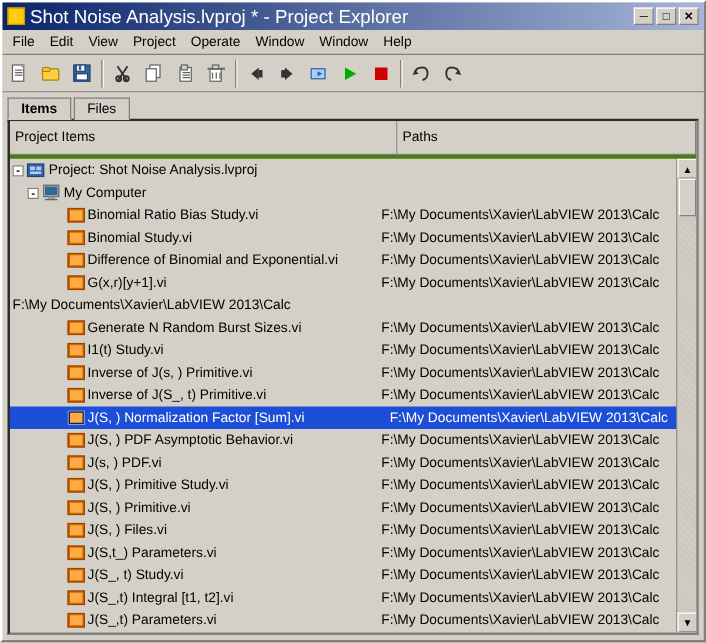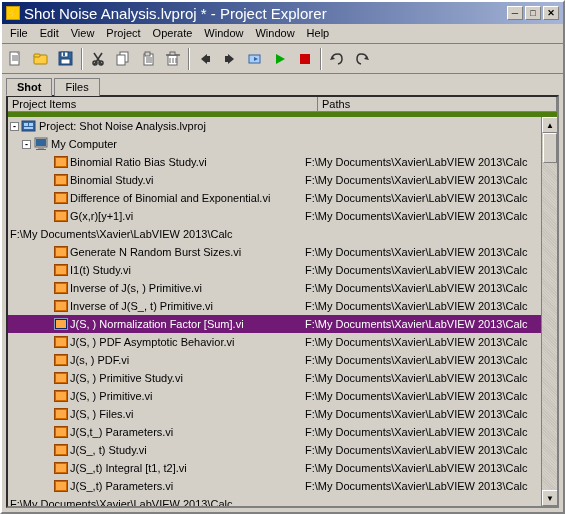--- a/index.html
+++ b/index.html
@@ -81,20 +81,21 @@
       font-weight: bold;
     }
 
     
     .menu-bar {
       background: #d4d0c8;
       display: flex;
       padding: 2px 2px;
       border-bottom: 1px solid #808080;
       height: 20px;
+      align-items: center;
     }
 
     .menu-item {
       padding: 1px 6px;
       font-size: 11px;
       cursor: pointer;
       color: black;
     }
 
     
@@ -162,22 +163,22 @@
       margin: 0 4px 4px 4px;
       display: flex;
       flex-direction: column;
       overflow: hidden;
     }
 
     
     .column-headers {
       display: flex;
       background: #d4d0c8;
-      border-bottom: 5px solid #4d7c0f;
-      height: 20px;
+      border-bottom: 3px solid #4d7c0f;
+      height: 30px;
     }
 
     .col-header {
       padding: 1px 4px;
       font-size: 11px;
       font-weight: normal;
       border-right: 1px solid #808080;
       border-bottom: 1px solid #808080;
       background: #d4d0c8;
       display: flex;
@@ -225,22 +226,23 @@
 
     .tree-row {
       display: flex;
       align-items: center;
       height: 18px;
       cursor: pointer;
       white-space: nowrap;
     }
 
     .tree-row.selected {
-      background: #701a75;
+      background: #1d4ed8;
       color: white;
+      text-align: center;
     }
 
     .tree-row.selected .row-path {
       color: white;
     }
 
     .row-name {
       width: 295px;
       min-width: 295px;
       overflow: hidden;
@@ -491,21 +493,21 @@
       <div class="toolbar-btn">
         <svg width="16" height="16" viewBox="0 0 16 16">
           <path d="M 13 8 Q 13 3 7 3 Q 3 3 3 8 Q 3 12 7 13" fill="none" stroke="#333" stroke-width="1.5"></path>
           <polygon points="13,5 15,9 10,8" fill="#333"></polygon>
         </svg>
       </div>
     </div>
   </div>
 
   <div class="tabs-bar">
-    <div class="tab active">Shot</div>
+    <div class="tab active">Items</div>
     <div class="tab">Files</div>
   </div>
 
   <div class="content-area">
 
     <div class="column-headers">
       <div class="col-header items-col">
         <span>Project Items</span>
       </div>
       <div class="col-header paths-col">

